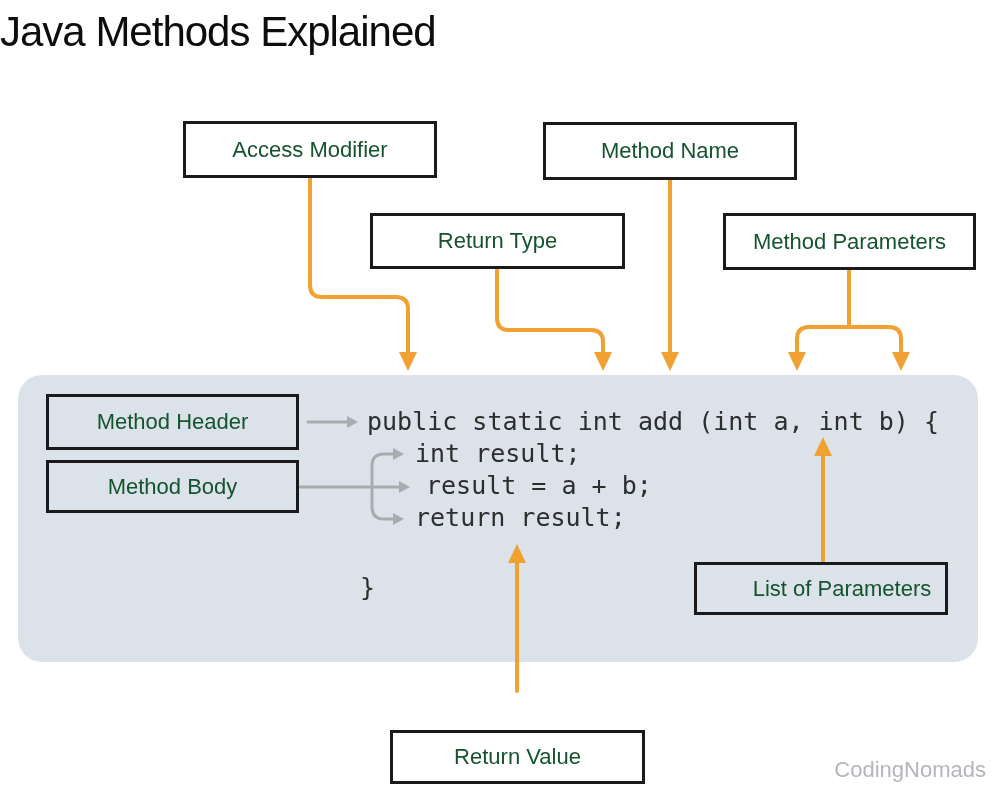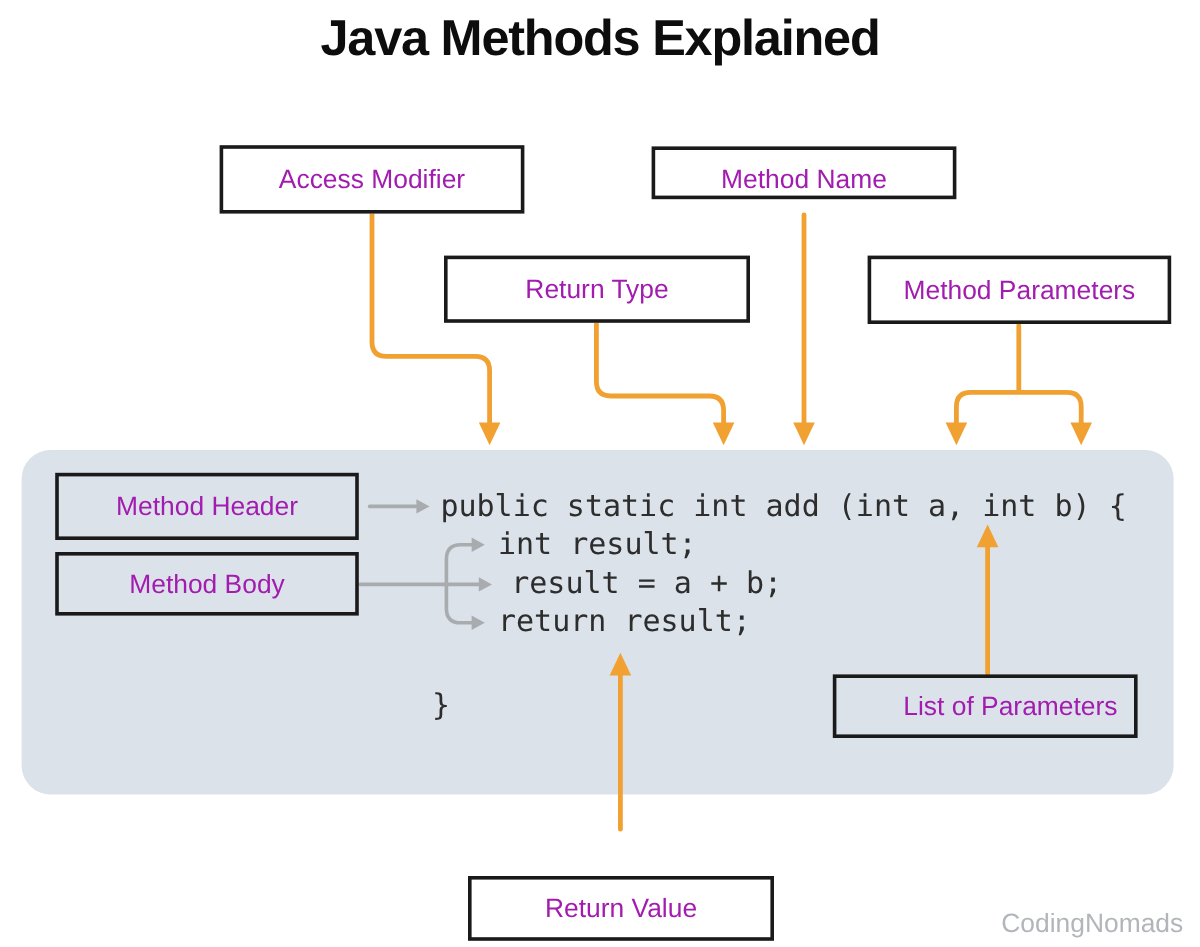--- a/index.html
+++ b/index.html
@@ -10,23 +10,23 @@
     position: relative;
     width: 1000px;
     height: 789px;
     background: #ffffff;
     overflow: hidden;
   }
 
   .title {
     position: absolute;
     left: 0; right: 0; top: 8px;
-    text-align: center;
+    text-align: left;
     font-size: 42px;
-    font-weight: bold;
+    font-weight: normal;
     letter-spacing: -1px;
     color: #0d0d0d;
   }
 
   .panel {
     position: absolute;
     left: 18px; top: 375px;
     width: 960px; height: 287px;
     background: #dbe2e9;
     border-radius: 24px;
@@ -34,28 +34,28 @@
   }
 
   .label-box {
     position: absolute;
     border: 3px solid #1a1a1a;
     background: #ffffff;
     display: flex;
     align-items: center;
     justify-content: center;
     font-size: 22px;
-    color: #a21caf;
+    color: #14532d;
     z-index: 4;
     white-space: nowrap;
   }
   .label-box.on-panel { background: transparent; }
 
   .box-access-modifier   { left: 183px; top: 121px; width: 254px; height: 57px; }
-  .box-method-name       { left: 543px; top: 122px; width: 254px; height: 44px; align-items: flex-end; }
+  .box-method-name       { left: 543px; top: 122px; width: 254px; height: 58px; }
   .box-return-type       { left: 370px; top: 213px; width: 255px; height: 56px; }
   .box-method-parameters { left: 723px; top: 213px; width: 253px; height: 57px; }
   .box-method-header     { left:  46px; top: 394px; width: 253px; height: 56px; }
   .box-method-body       { left:  46px; top: 460px; width: 253px; height: 53px; }
   .box-list-of-parameters{ left: 694px; top: 562px; width: 254px; height: 53px; padding-left: 42px; }
   .box-return-value      { left: 390px; top: 692px; width: 255px; height: 54px; margin-top: 38px; }
 
   .arrow-layer {
     position: absolute;
     left: 0; top: 0;

